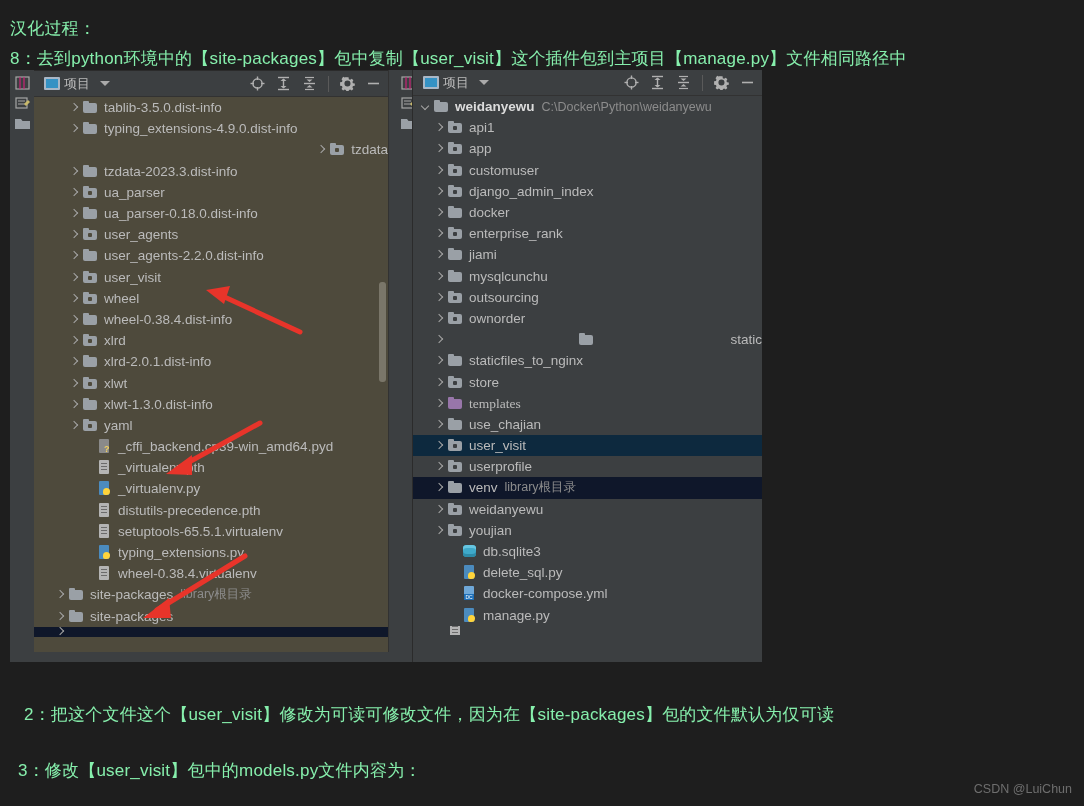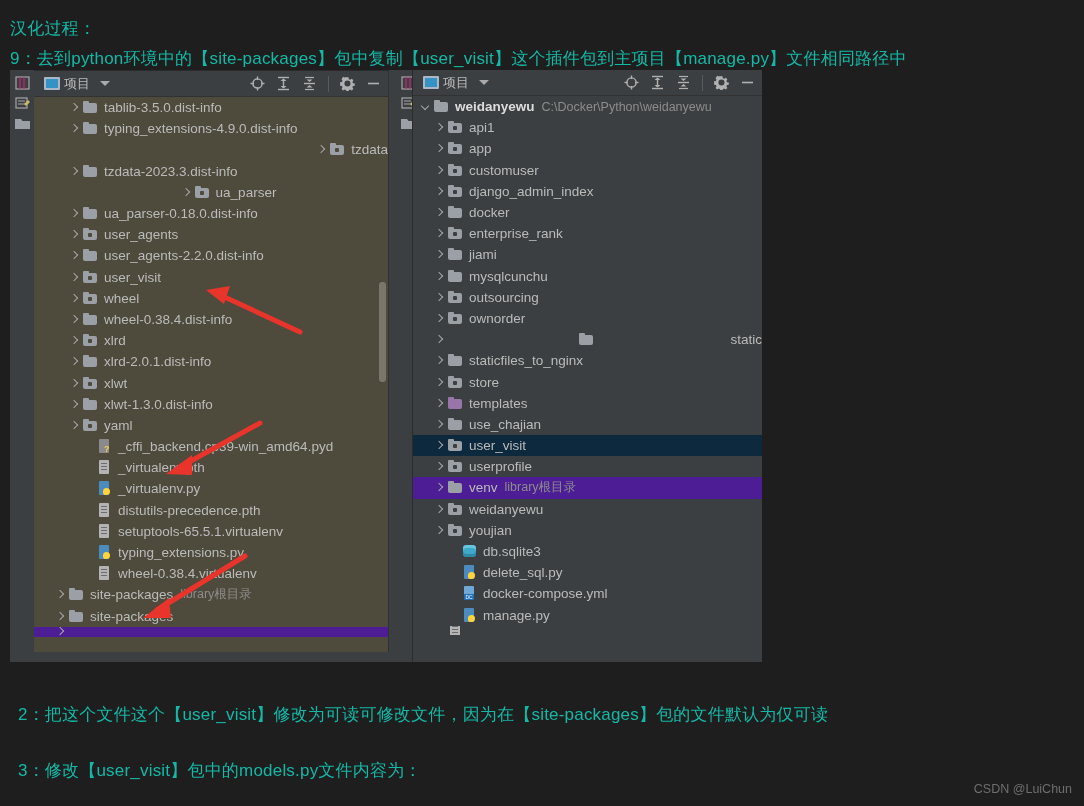--- a/index.html
+++ b/index.html
@@ -7,29 +7,29 @@
     width: 1084px; height: 806px;
     background: #1e1e1e;
     font-family: "Liberation Sans", "DejaVu Sans", sans-serif;
     overflow: hidden;
   }
   #root { position: relative; width: 1084px; height: 806px; background: #1e1e1e; }
 
   
   .instr {
     position: absolute;
-    color: #14b8a6;
+    color: #86efac;
     font-size: 17px;
     line-height: 22px;
     white-space: nowrap;
     letter-spacing: 0.2px;
   }
   #instr0 { left: 10px; top: 18px; }
   #instr1 { left: 10px; top: 48px; }
-  #instr2 { left: 18px; top: 704px; }
+  #instr2 { left: 24px; top: 704px; }
   #instr3 { left: 18px; top: 760px; }
 
   
   #ide {
     position: absolute;
     left: 10px; top: 70px;
     width: 752px; height: 592px;
     background: #3c3f41;
     overflow: hidden;
   }
@@ -158,21 +158,21 @@
   }
   .fileico.dc .page { background:#6fa8d8; }
   .fileico.dc .dclbl {
     position:absolute; left:3px; top:8px; width:10px; height:6px;
     background:#1d6fb8; color:#ffffff; font-size:5px; line-height:6px;
     text-align:center; font-family:"Liberation Sans",sans-serif;
   }
 
   
   .row.sel { background: #0d293e; }
-  .row.lib { background: #4c1d95; }
+  .row.lib { background: #0f172a; }
 
   
   .vthumb {
     position: absolute; right: 2px;
     width: 7px; background: #8a8578; border-radius: 3px; opacity: .75;
   }
 
   
   #gutter {
     position: absolute; left: 378px; top: 0;
@@ -209,21 +209,21 @@
     color: #6e6e6e; font-size: 12.5px;
     font-family: "Liberation Sans", sans-serif;
   }
 </style>
 </head>
 <body>
 
 <div id="root">
 
   <div class="instr" id="instr0">汉化过程：</div>
-  <div class="instr" id="instr1">9：去到python环境中的【site-packages】包中复制【user_visit】这个插件包到主项目【manage.py】文件相同路径中</div>
+  <div class="instr" id="instr1">8：去到python环境中的【site-packages】包中复制【user_visit】这个插件包到主项目【manage.py】文件相同路径中</div>
   <div class="instr" id="instr2">2：把这个文件这个【user_visit】修改为可读可修改文件，因为在【site-packages】包的文件默认为仅可读</div>
   <div class="instr" id="instr3">3：修改【user_visit】包中的models.py文件内容为：</div>
 
   <div id="ide">
 
     <div class="toolstrip" id="toolstrip-left">
       <svg class="strip-ico" width="15" height="14" viewBox="0 0 15 14">
         <rect x="1" y="1" width="13" height="12" fill="none" stroke="#a6a6a6" stroke-width="1.2"></rect>
         <line x1="5" y1="1" x2="5" y2="13" stroke="#c27" stroke-width="1.2"></line>
         <line x1="9" y1="1" x2="9" y2="13" stroke="#c27" stroke-width="1.2"></line>
@@ -303,21 +303,21 @@
             <span class="txt">tzdata</span>
           </div>
           <div class="row" style="padding-left: 34px;">
             <span class="chev"></span>
             <span class="fico">
               <span class="tab"></span>
               <span class="body"></span>
             </span>
             <span class="txt">tzdata-2023.3.dist-info</span>
           </div>
-          <div class="row" style="padding-left: 34px; justify-content: center;">
+          <div class="row" style="padding-left: 34px;">
             <span class="chev"></span>
             <span class="fico pkg">
               <span class="tab"></span>
               <span class="body"></span>
               <span class="dot"></span>
             </span>
             <span class="txt">ua_parser</span>
           </div>
           <div class="row" style="padding-left: 34px;">
             <span class="chev"></span>
@@ -687,21 +687,21 @@
           </div>
           <div class="row" style="padding-left: 20px;">
             <span class="chev"></span>
             <span class="fico pkg">
               <span class="tab"></span>
               <span class="body"></span>
               <span class="dot"></span>
             </span>
             <span class="txt">store</span>
           </div>
-          <div class="row" style="padding-left: 20px;">
+          <div class="row" style="padding-left: 20px; font-family: Liberation Serif, serif;">
             <span class="chev"></span>
             <span class="fico purple">
               <span class="tab"></span>
               <span class="body"></span>
             </span>
             <span class="txt">templates</span>
           </div>
           <div class="row" style="padding-left: 20px;">
             <span class="chev"></span>
             <span class="fico">

